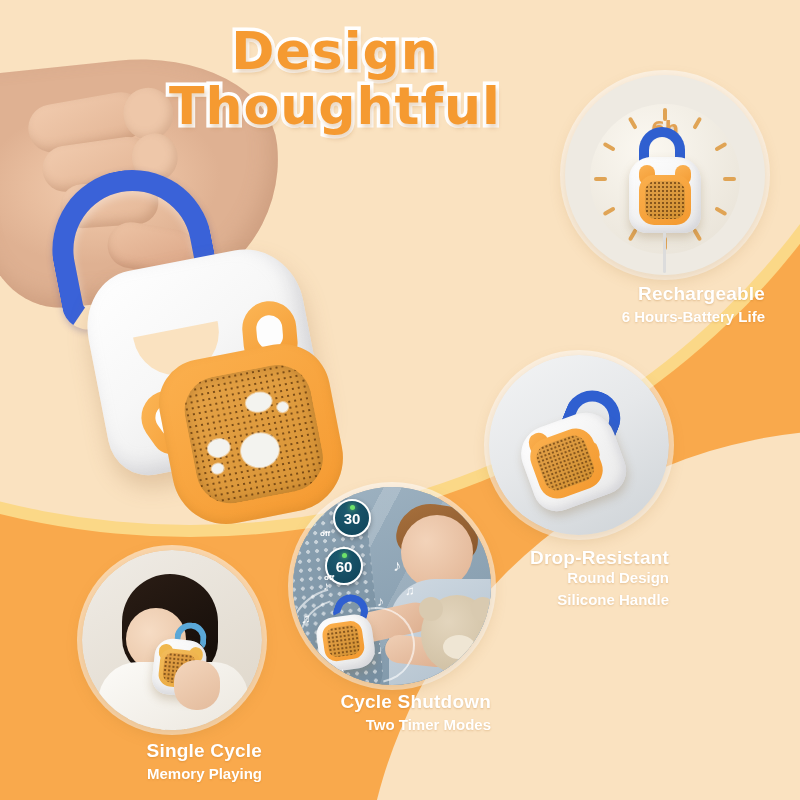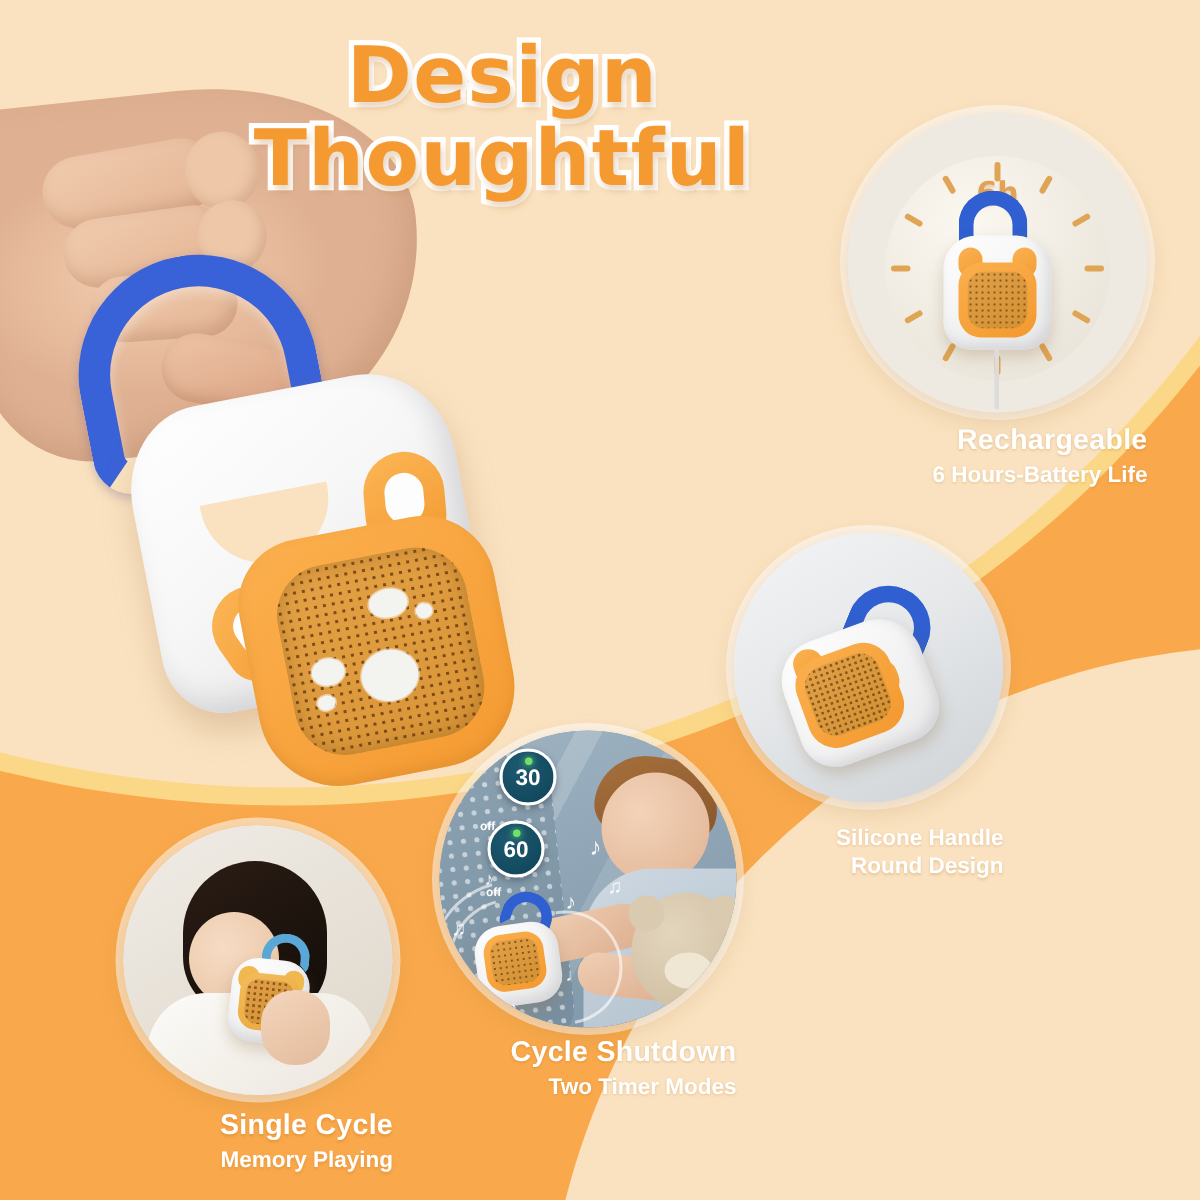--- a/index.html
+++ b/index.html
@@ -256,21 +256,21 @@
     display:flex; align-items:center; justify-content:center;
     color:#ffffff; font-weight:700; font-size:15px;
     box-shadow:0 2px 5px rgba(0,0,0,.3);
   }
   .badge .led{
     position:absolute; top:4px; left:50%; margin-left:-2.5px;
     width:5px; height:5px; border-radius:50%; background:#6ee26a;
     box-shadow:0 0 5px #6ee26a;
   }
   .badge-off{
-    position:absolute; font-size:8px; color:#ffffff; font-weight:700;margin-top:17px;
+    position:absolute; font-size:8px; color:#ffffff; font-weight:700;
   }
   .note{ position:absolute; color:#ffffff; font-size:16px; opacity:.92; }
   .wave{
     position:absolute; border:2px solid rgba(255,255,255,.6);
     border-radius:50%; border-right-color:transparent; border-top-color:transparent;
   }
 
   
   #c-cycle .circle{
     left:0; top:0; width:180px; height:180px;
@@ -387,22 +387,23 @@
       <div class="mini-device" style="left:26px; top:38px; width:130px; height:110px; transform:rotate(-20deg);">
         <div class="md-handle" style="left:60px; top:4px; width:56px; height:52px; border-width:11px; border-radius:34px 34px 14px 14px; transform:rotate(42deg);"></div>
         <div class="md-body" style="left:6px; top:22px; width:96px; height:86px; border-radius:28px 30px 24px 24px;"></div>
         <div class="md-ear" style="left:18px; top:26px; width:20px; height:24px; border-radius:11px;"></div>
         <div class="md-ear" style="left:62px; top:50px; width:20px; height:24px; border-radius:11px;"></div>
         <div class="md-face" style="left:14px; top:34px; width:66px; height:62px; border-radius:19px;"></div>
         <div class="md-grille" style="left:20px; top:40px; width:52px; height:48px; border-radius:14px;"></div>
       </div>
     </div>
     <div class="cap" style="top:192px;">
+      <div class="t">Drop-Resistant</div>
+      <div class="s" style="margin-top:0;">Round Design</div>
       <div class="s">Silicone Handle</div>
-      <div class="s" style="margin-top:0;">Round Design</div>
     </div>
   </div>
 
   <div class="feature" id="c-timer" style="left:293px; top:487px; width:198px;">
     <div class="circle">
       <div class="bedsheet"></div>
       <div class="blanket"></div>
 
       <div class="baby-hair"></div>
       <div class="baby-head"></div>

